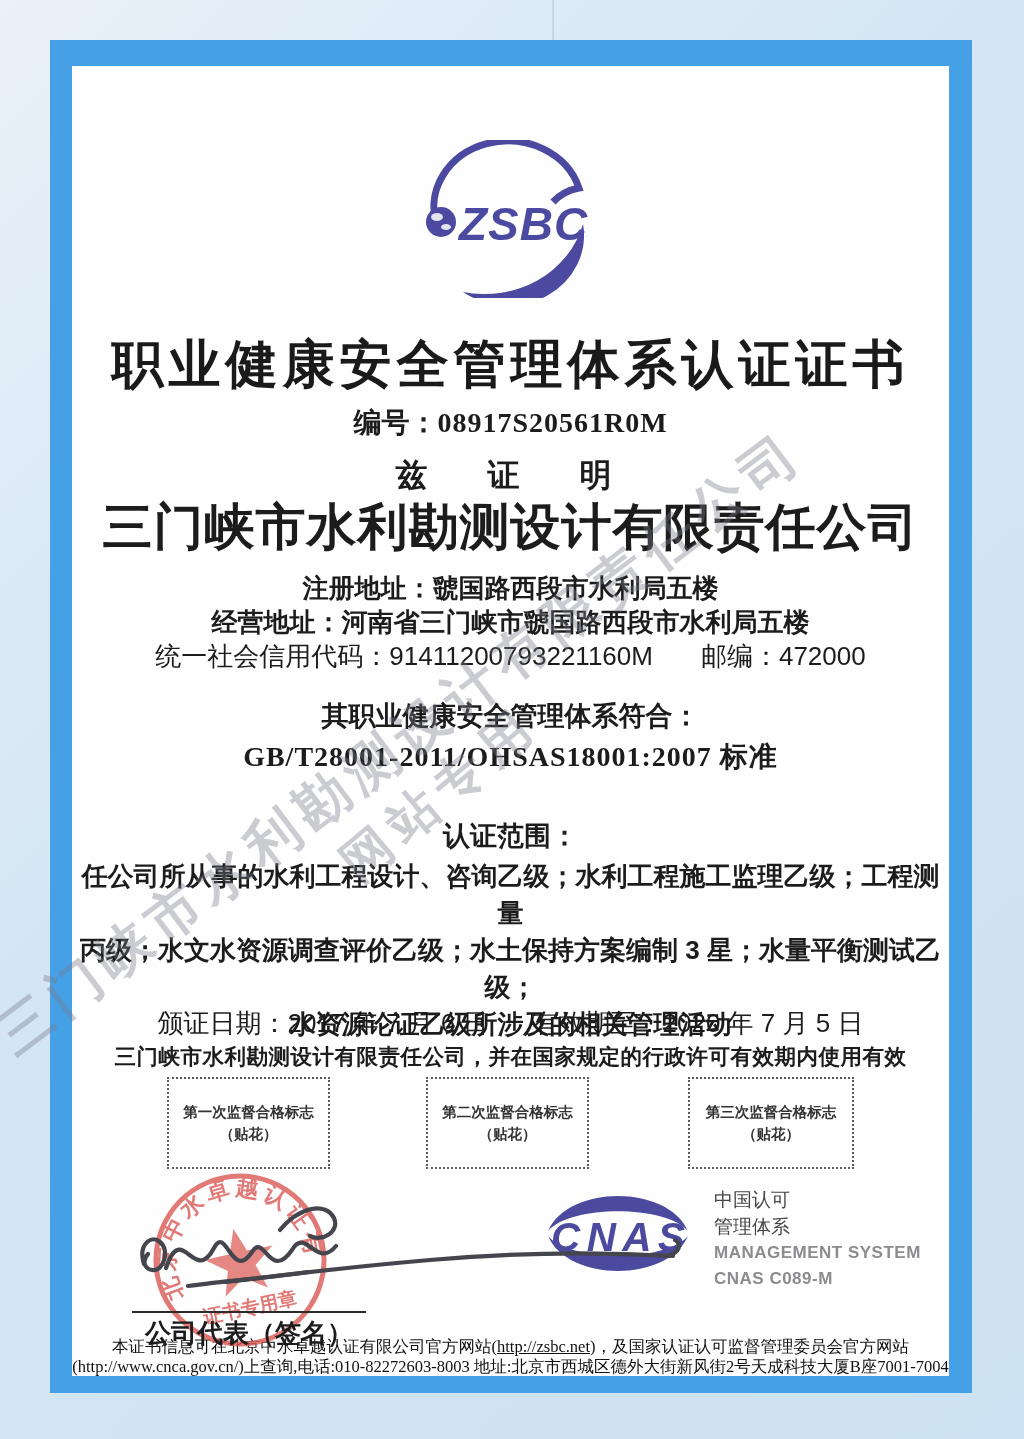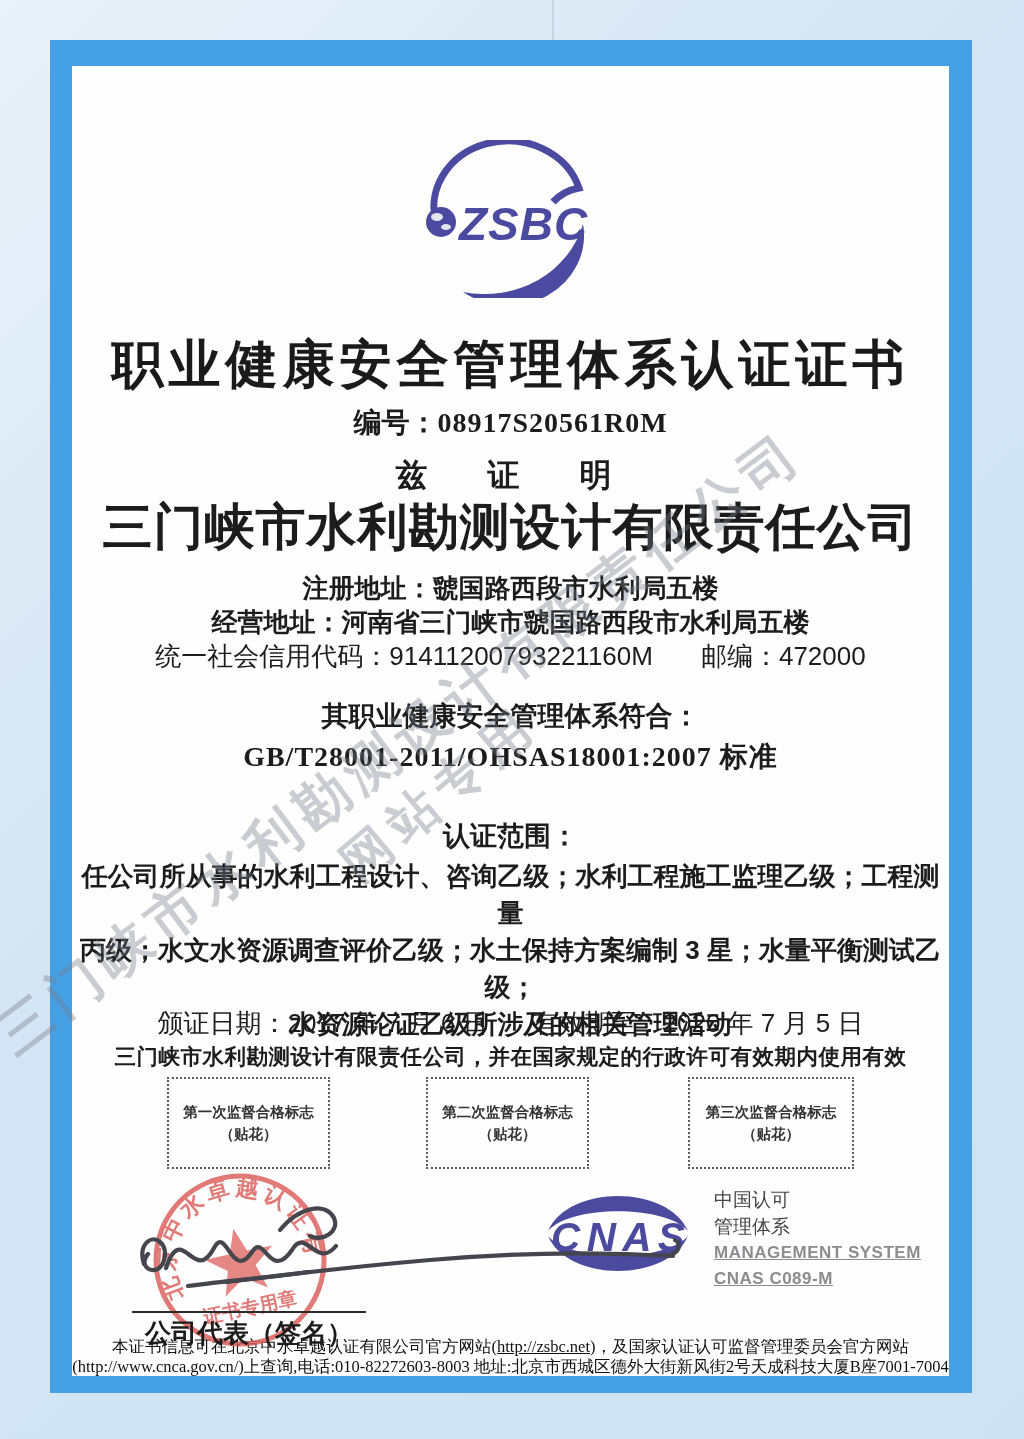--- a/index.html
+++ b/index.html
@@ -54,21 +54,21 @@
   .seal { position:absolute; left:80px; top:1106px; width:176px; height:176px;
           transform:rotate(-12deg); opacity:.78; z-index:4; }
   .signature { position:absolute; left:58px; top:1124px; width:560px; height:135px; z-index:5; }
   .sig-line { position:absolute; left:60px; top:1245px; width:234px; border-top:2.5px solid #2b2b2b; z-index:6; }
   .sig-caption { position:absolute; left:48px; top:1250px; width:258px; text-align:center;
                  font-size:26px; font-weight:bold; z-index:6; }
 
   .cnas-logo { position:absolute; left:470px; top:1112px; width:152px; height:110px; }
   .cnas-text { position:absolute; left:642px; top:1120px; text-align:left; }
   .cnas-text .cn { font-size:19px; line-height:27px; color:#454548; }
-  .cnas-text .en { font-size:17px; line-height:26px; font-weight:bold; color:#8b8b90; letter-spacing:.5px;text-decoration:underline; }
+  .cnas-text .en { font-size:17px; line-height:26px; font-weight:bold; color:#8b8b90; letter-spacing:.5px; }
 
   .footer { position:absolute; left:0; top:1271px; width:100%; text-align:center;
             font-family:"Liberation Serif","DejaVu Serif",serif;
             font-size:16.5px; line-height:19.5px; color:#111; z-index:3; }
   .footer .url { text-decoration:underline; }
 
   .watermark { position:absolute; text-align:center; color:rgba(122,124,140,.38);
                font-weight:bold; z-index:7; pointer-events:none; white-space:nowrap; }
   .wm1 { left:-227px; top:641px; width:1110px; font-size:54px; letter-spacing:8px; transform:rotate(-37deg); }
   .wm2 { left:218px; top:694px; width:300px; font-size:50px; letter-spacing:10px; transform:rotate(-40deg); }

